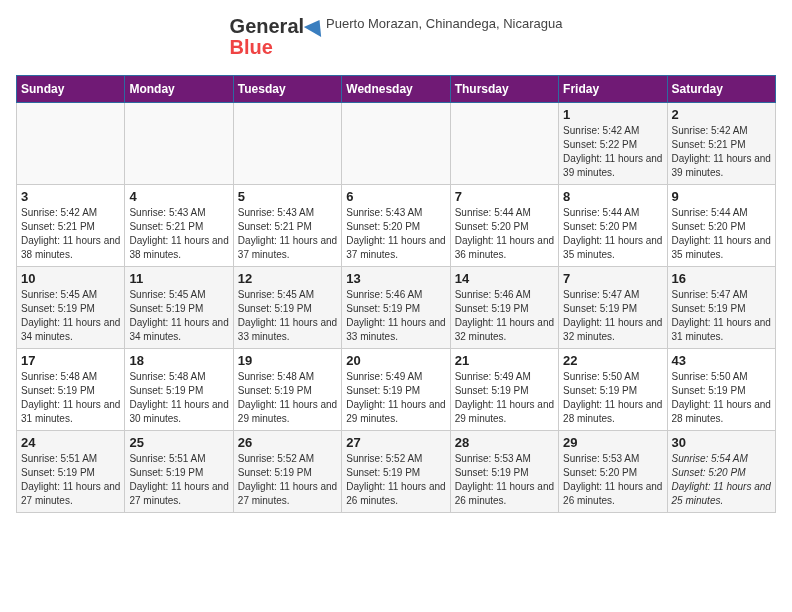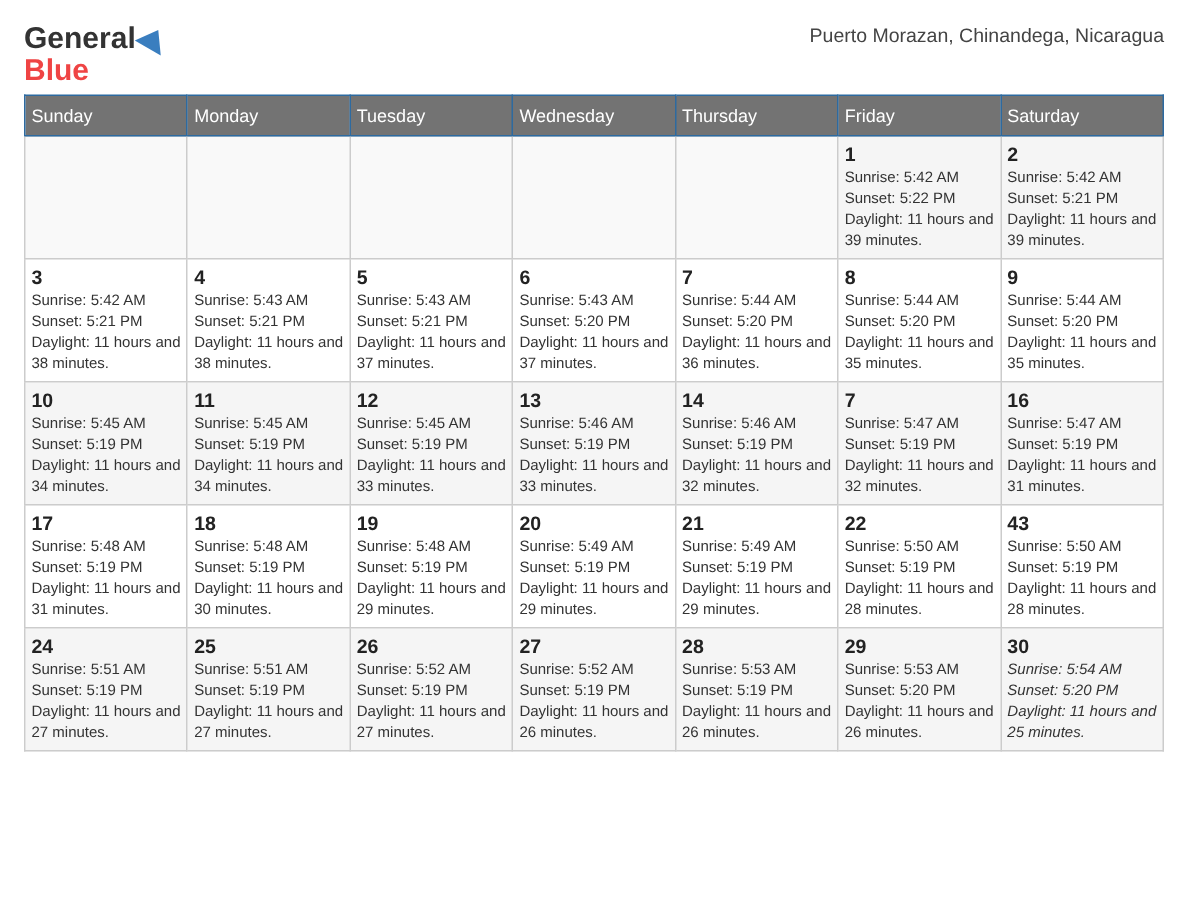--- a/index.html
+++ b/index.html
@@ -5,23 +5,23 @@
     * { box-sizing: border-box; margin: 0; padding: 0; }
     body {
       font-family: Arial, sans-serif;
       background: #fff;
       width: 792px;
       min-height: 612px;
       padding: 16px;
     }
     .header-row {
       display: flex;
-      justify-content: space-between;
+      justify-content: center;
       align-items: flex-start;
-      margin-bottom: 4px;
+      margin-bottom: 16px;
     }
     .logo {
       display: flex;
       flex-direction: column;
       align-items: flex-start;
     }
     .logo-text {
       font-size: 20px;
       font-weight: bold;
     }
@@ -48,26 +48,26 @@
     .subtitle {
       font-size: 13px;
       color: #444;
     }
     table {
       width: 100%;
       border-collapse: collapse;
       font-size: 11px;
     }
     thead tr th {
-      background: #737373;
+      background: #701a75;
       color: #fff;
       padding: 6px 4px;
       text-align: left;
       font-size: 12px;
-      font-weight: normal;
+      font-weight: bold;
       border: 1px solid #2d6aa0;
     }
     tbody tr td {
       border: 1px solid #ccc;
       vertical-align: top;
       padding: 4px;
       height: 80px;
       width: 14.28%;
       background: #fff;
     }

